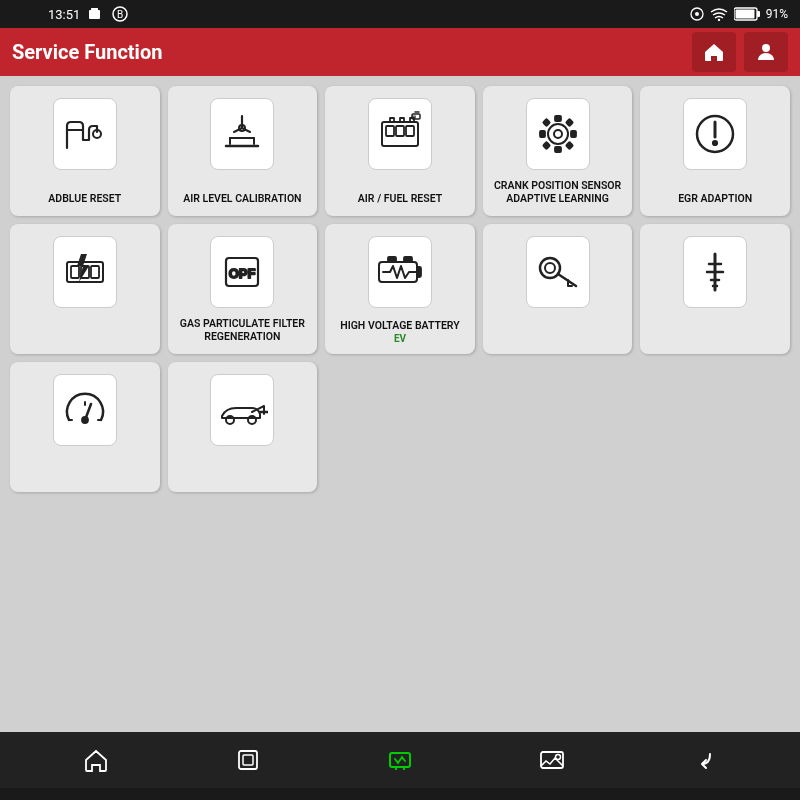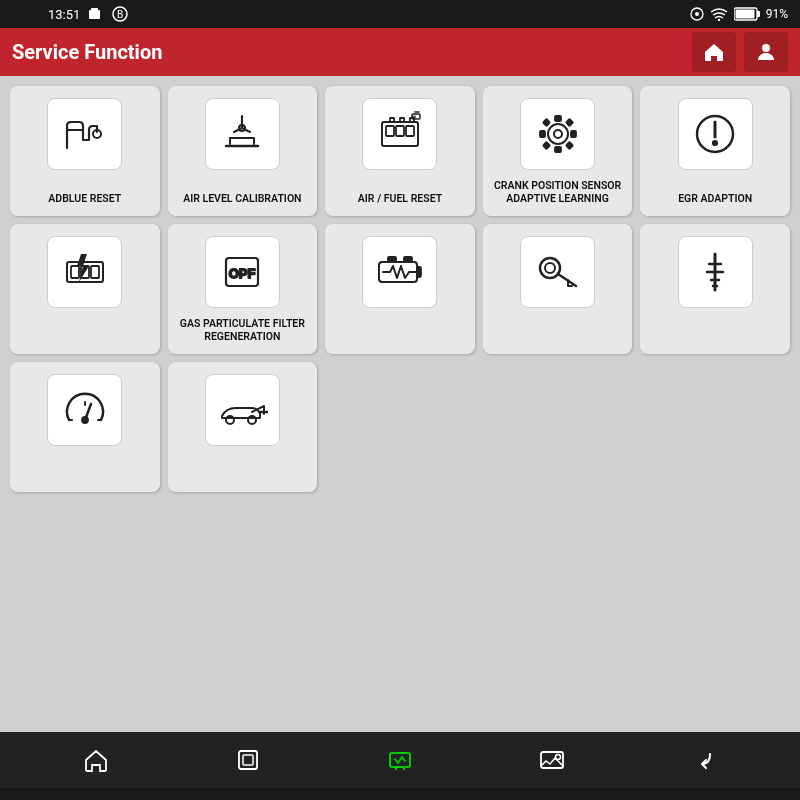--- a/index.html
+++ b/index.html
@@ -84,21 +84,21 @@
       display: flex;
       flex-direction: column;
       align-items: center;
       justify-content: space-between;
       cursor: pointer;
       min-height: 130px;
       box-shadow: 1px 1px 3px rgba(0,0,0,0.2);
     }
 
     .card-icon-wrap {
-      width: 75px;
+      width: 64px;
       height: 72px;
       background: white;
       border-radius: 8px;
       display: flex;
       align-items: center;
       justify-content: center;
       border: 1.5px solid #ccc;
       text-align: right;
     }
     .card-icon-wrap svg {
@@ -315,20 +315,24 @@
         <svg viewBox="0 0 52 52">
 
           <rect x="5" y="16" width="38" height="20" rx="3" stroke="#222" stroke-width="2" fill="none"></rect>
           <rect x="43" y="21" width="4" height="10" rx="1.5" fill="#222"></rect>
           <rect x="14" y="11" width="8" height="5" rx="1" fill="#222"></rect>
           <rect x="30" y="11" width="8" height="5" rx="1" fill="#222"></rect>
 
           <path d="M9 26 L16 26 L19 20 L23 32 L27 20 L31 32 L35 26 L42 26" stroke="#222" stroke-width="2" fill="none"></path>
         </svg>
       </div>
+      <div style="display:flex; flex-direction:column; align-items:center;">
+        <span class="card-label">HIGH VOLTAGE BATTERY</span>
+        <span class="ev-tag">EV</span>
+      </div>
     </div>
 
     <div class="service-card">
       <div class="card-icon-wrap">
         <svg viewBox="0 0 52 52">
           <circle cx="18" cy="22" r="10" stroke="#222" stroke-width="2.5" fill="none"></circle>
           <circle cx="18" cy="22" r="5" stroke="#222" stroke-width="2" fill="none"></circle>
           <path d="M26 28 L44 40" stroke="#222" stroke-width="2.5" stroke-linecap="round"></path>
           <path d="M36 34 L36 40 L40 40" stroke="#222" stroke-width="2" fill="none"></path>
         </svg>

